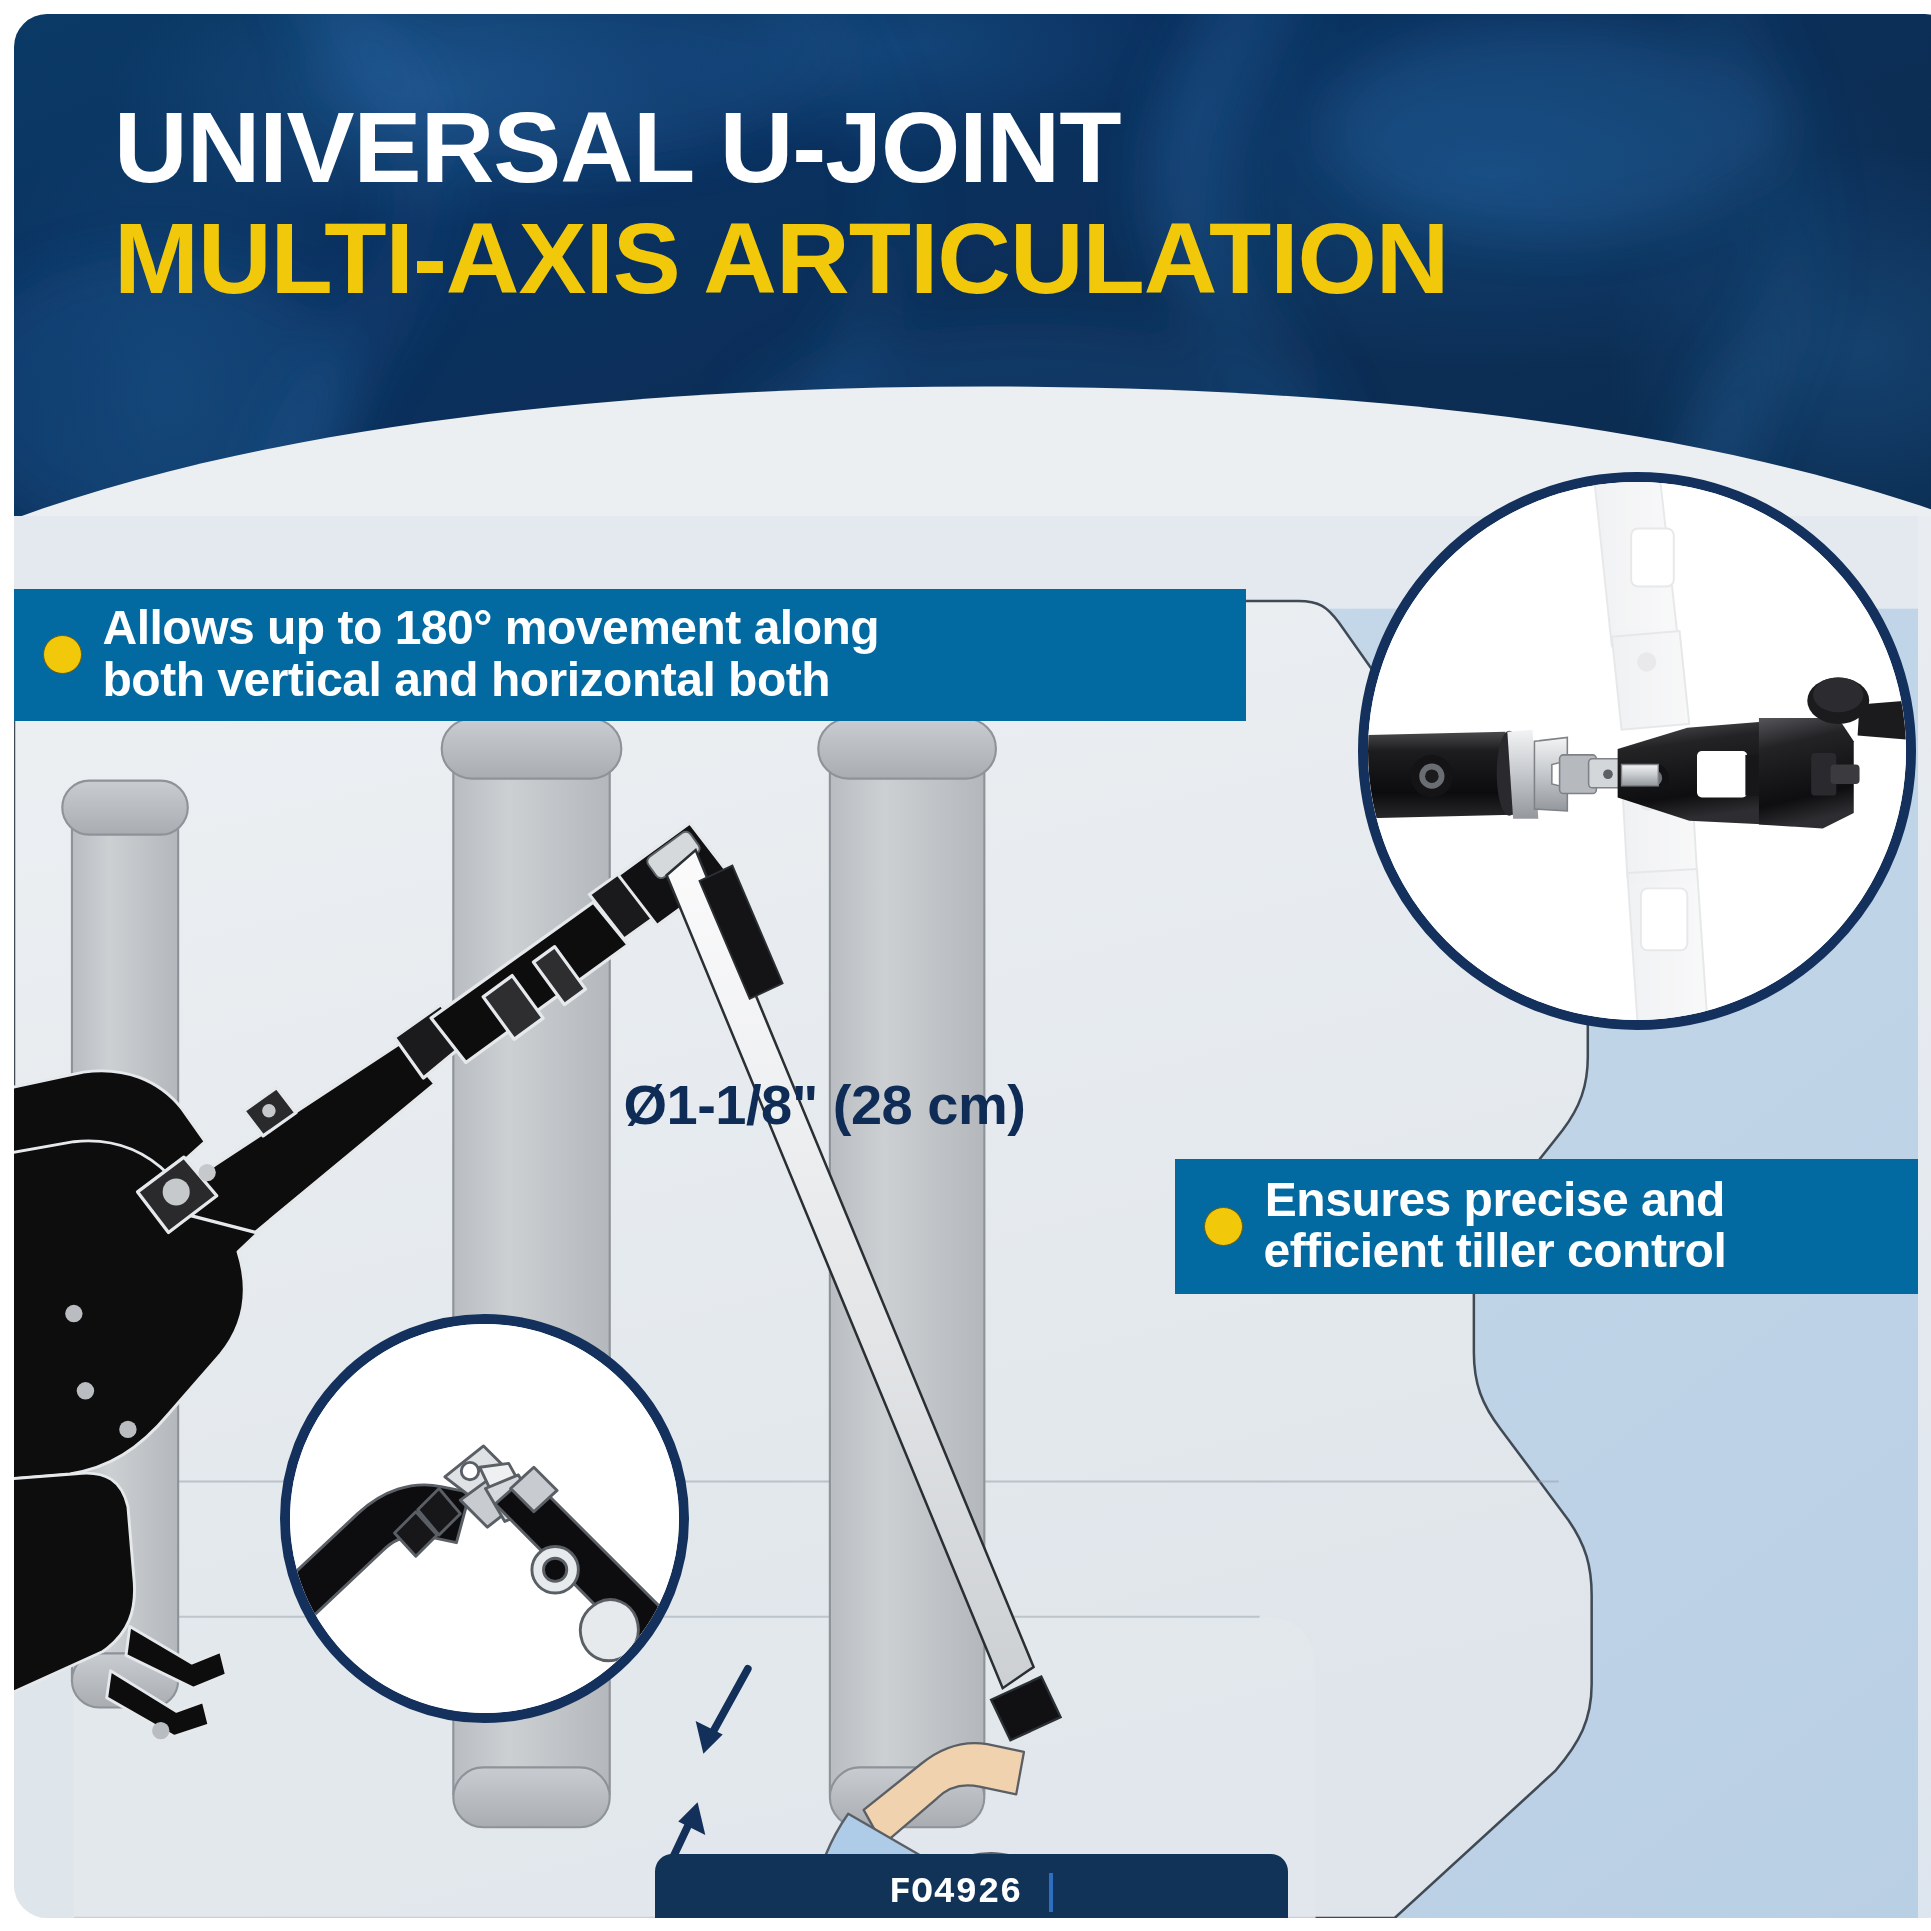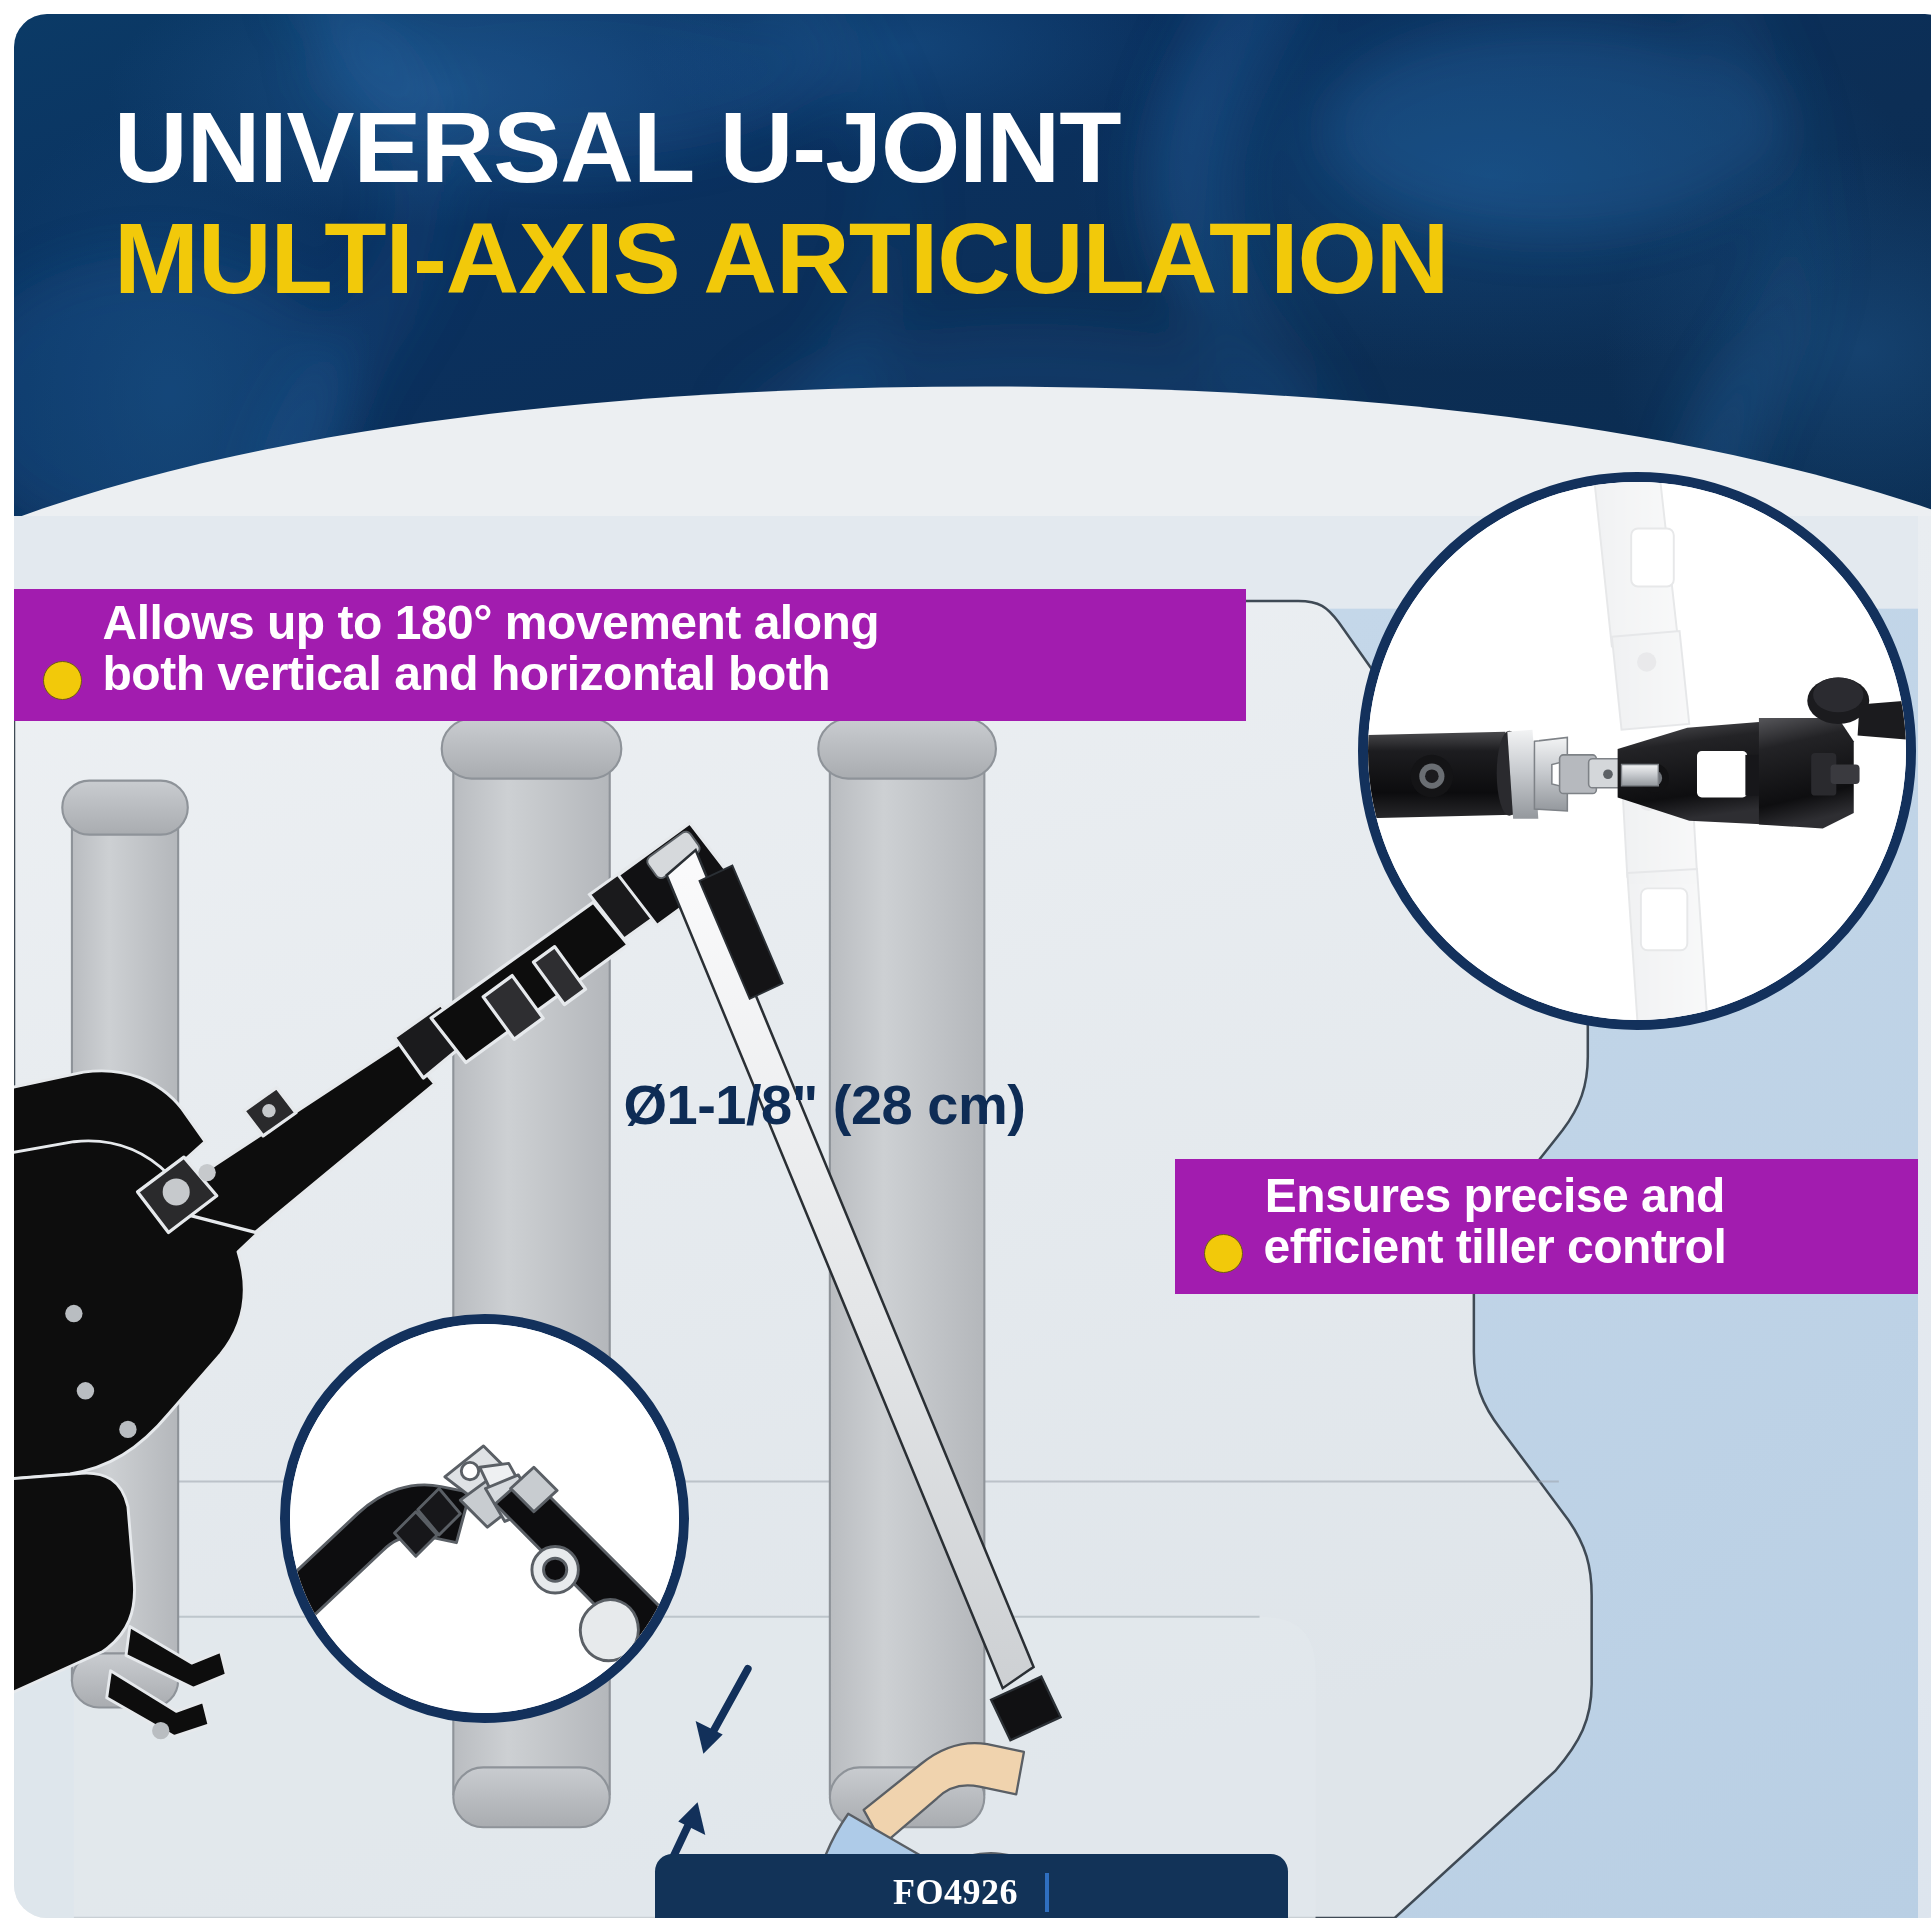--- a/index.html
+++ b/index.html
@@ -46,21 +46,21 @@
     transform:scaleX(1.02);transform-origin:left center;
   }
 
   
   .scene{position:absolute;left:0;top:502px;width:100%;height:1402px;overflow:hidden;
     background:linear-gradient(180deg,#e9edf1 0%, #e4e9ef 55%, #dde5ee 100%);}
   .scene svg{position:absolute;left:0;top:0;width:1904px;height:1402px;}
 
   
   .callout{
-    position:absolute;background:#a21caf;display:flex;align-items:flex-end;
+    position:absolute;background:#0369a1;display:flex;align-items:center;
     padding:19.3px 33px 21px 29px;box-sizing:border-box;
   }
   .callout .dot{
     width:37px;height:37px;border-radius:50%;background:#f2c90a;
     border:1.9px solid #6e5c10;flex:0 0 auto;margin-right:21px;margin-top:1.9px;
   }
   .callout .ctext{
     color:#ffffff;font-weight:bold;font-size:48px;line-height:1.07;
     font-family:"Liberation Sans", sans-serif;letter-spacing:-0.5px;
   }
@@ -82,21 +82,21 @@
   #inset-bottom{left:266px;top:1300px;width:409px;height:409px;}
   .inset svg{position:absolute;left:0;top:0;width:100%;height:100%;}
 
   
   .footer{
     position:absolute;left:641px;top:1840px;width:633px;height:77px;
     background:#123358;border-radius:17.4px 17.4px 0 0;
     display:flex;align-items:center;justify-content:center;gap:27px;
   }
   .footer .sku{color:#ffffff;font-weight:bold;font-size:36px;letter-spacing:0.5px;
-    font-family:Liberation Serif, serif;}
+    font-family:Liberation Mono, monospace;}
   .footer .vbar{width:3.9px;height:39px;background:#2f6fc0;}
   .footer .brand{display:flex;align-items:center;gap:11.6px;}
   .footer .brand-txt{color:#ffffff;font-size:36px;letter-spacing:0.4px;
     font-family:"Liberation Sans", sans-serif;}
   .footer .brand-txt b{font-weight:bold;}
   .footer .brand-txt .thin{font-weight:normal;}
 </style>
 </head>
 <body>
 

